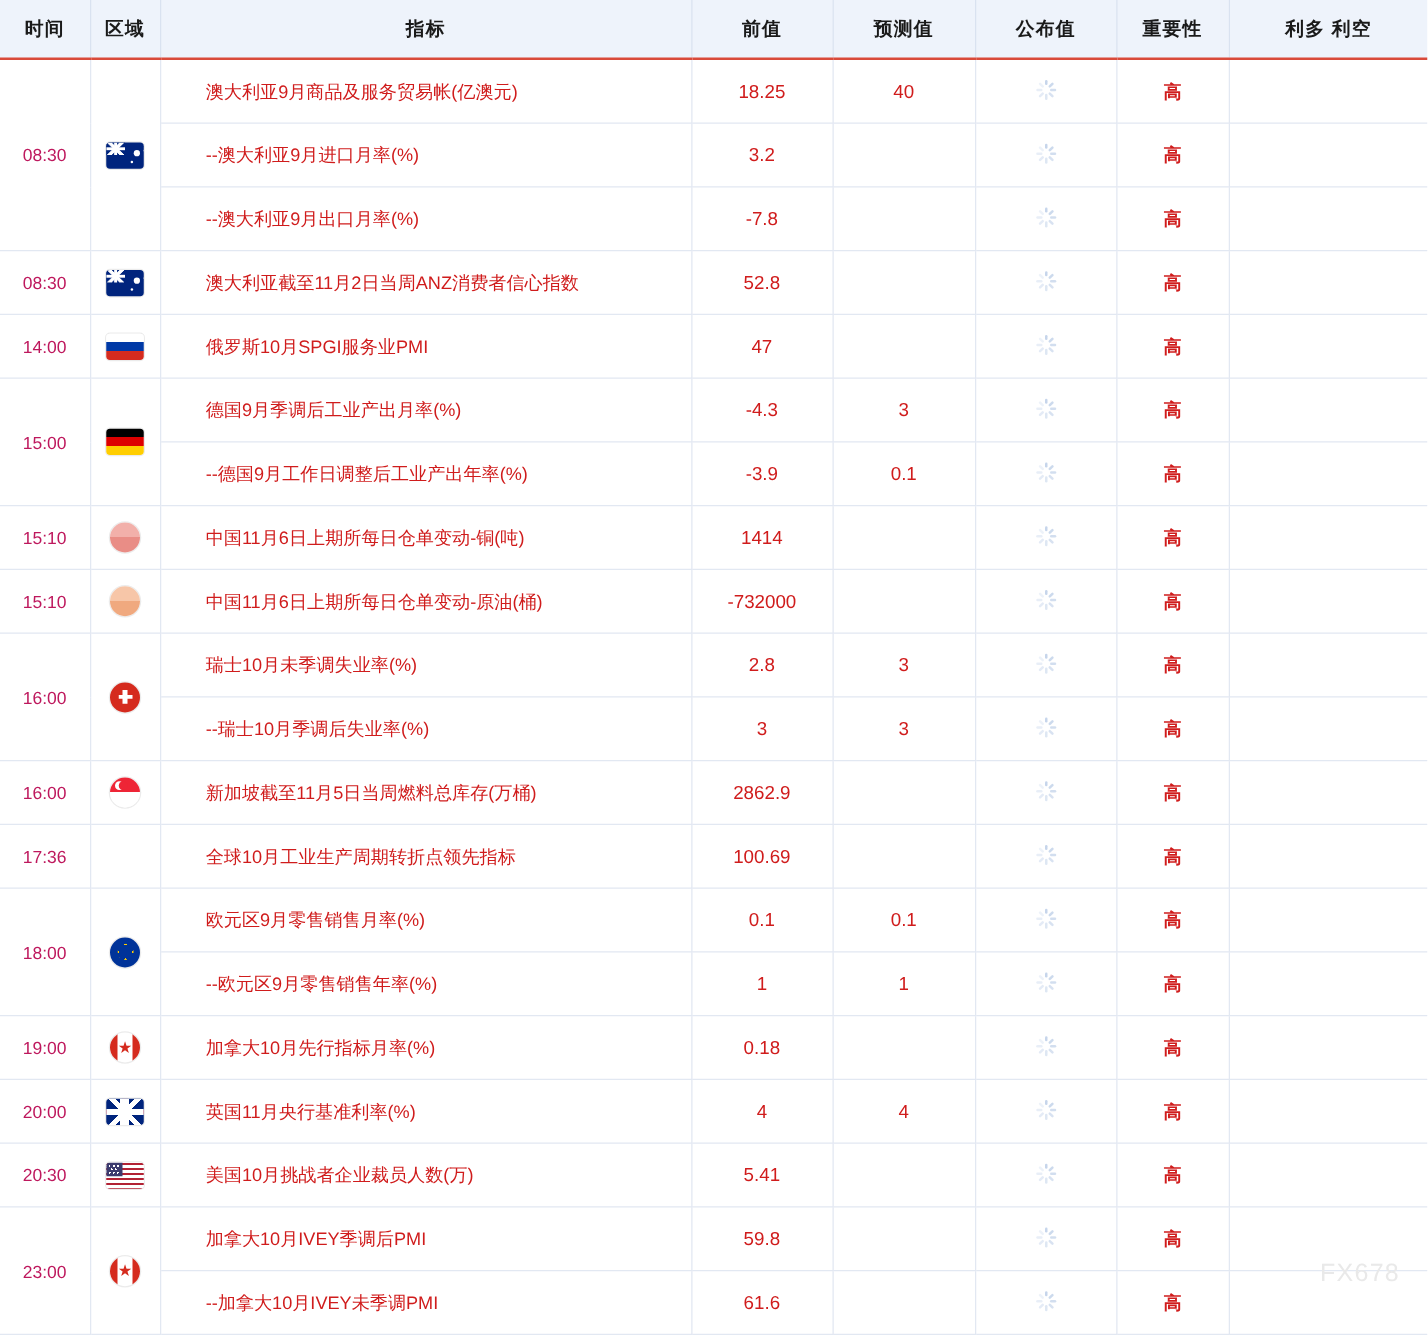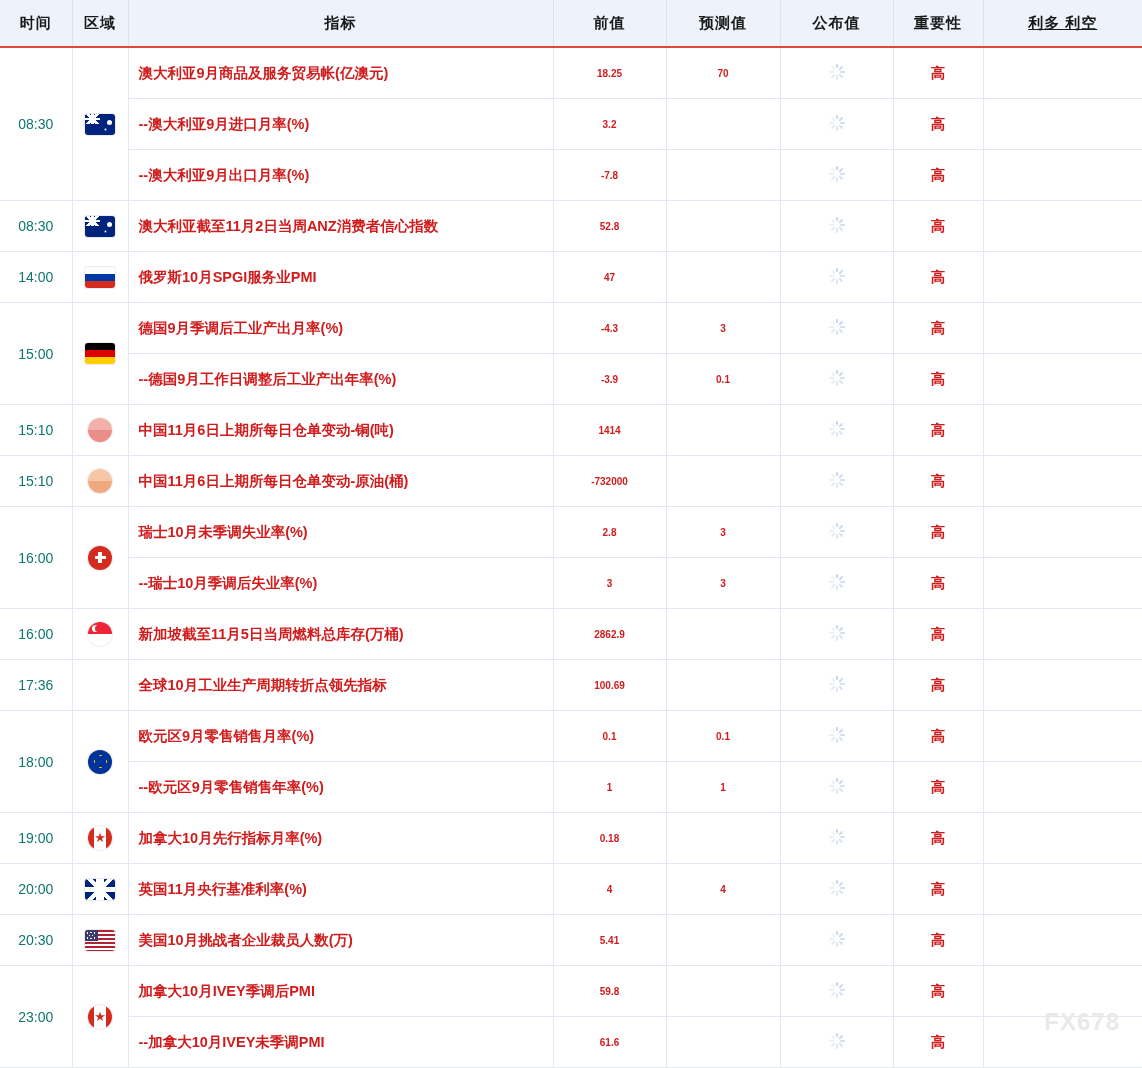--- a/index.html
+++ b/index.html
@@ -31,45 +31,45 @@
     font-weight:bold;
     font-size:15px;
     height:44px;
     border-right:1px solid #d9e2f0;
     border-bottom:2px solid #d94a3a;
     text-align:center;
     vertical-align:middle;
     letter-spacing:1px;
     margin-left:45px;
   }
-  thead th:last-child{border-right:none;text-decoration:underline;}
+  thead th:last-child{border-right:none;}
 
   tbody td{
     border-right:1px solid #e2e8f2;
     border-bottom:1px solid #e2e8f2;
     height:48px;
     vertical-align:middle;
     text-align:center;
     font-size:14px;
   }
   tbody td:last-child{border-right:none;}
 
-  td.time{color:#0f766e;font-size:14px;}
+  td.time{color:#be185d;font-size:14px;}
   td.area{padding:0;}
   td.ind{
     text-align:left;
-    padding-left:10px;
+    padding-left:36px;
     color:#d01c1c;
-    font-weight:bold;
+    font-weight:normal;
     font-size:14.5px;
   }
   td.prev,td.fore{
     color:#d01c1c;
-    font-weight:bold;
-    font-size:10px;
+    font-weight:normal;
+    font-size:15px;
   }
   td.imp{
     color:#d01c1c;
     font-weight:bold;
     font-size:14.5px;
   }
   td.pub{}
   td.eff{}
 
   
@@ -188,23 +188,23 @@
       radial-gradient(circle .8px at 60% 50%,#fff 99%,transparent 100%),
       radial-gradient(circle .8px at 15% 80%,#fff 99%,transparent 100%),
       radial-gradient(circle .8px at 45% 80%,#fff 99%,transparent 100%),
       radial-gradient(circle .8px at 75% 80%,#fff 99%,transparent 100%);
   }
 
   .watermark{
     position:absolute;
     right:22px;
     top:1008px;
-    font-size:24px;
+    font-size:20px;
     color:#e9e9e9;
-    font-weight:bold;
+    font-weight:normal;
     letter-spacing:1px;
     font-family:"Liberation Sans",sans-serif;
     pointer-events:none;
   }
   .wrap{position:relative;width:1142px;}
 </style>
 </head>
 <body>
 
 <div class="wrap">
@@ -230,21 +230,21 @@
         <th>重要性</th>
         <th>利多 利空</th>
       </tr>
     </thead>
     <tbody id="tbody">
         <tr>
           <td class="time" rowspan="3">08:30</td>
           <td class="area" rowspan="3"><span class="flag f-au"></span></td>
           <td class="ind">澳大利亚9月商品及服务贸易帐(亿澳元)</td>
           <td class="prev">18.25</td>
-          <td class="fore">70</td>
+          <td class="fore">40</td>
           <td class="pub"><span class="spinner"><i></i><i></i><i></i><i></i><i></i><i></i><i></i><i></i></span></td>
           <td class="imp">高</td>
           <td class="eff"></td>
         </tr>
         <tr>
           <td class="ind">--澳大利亚9月进口月率(%)</td>
           <td class="prev">3.2</td>
           <td class="fore"></td>
           <td class="pub"><span class="spinner"><i></i><i></i><i></i><i></i><i></i><i></i><i></i><i></i></span></td>
           <td class="imp">高</td>

